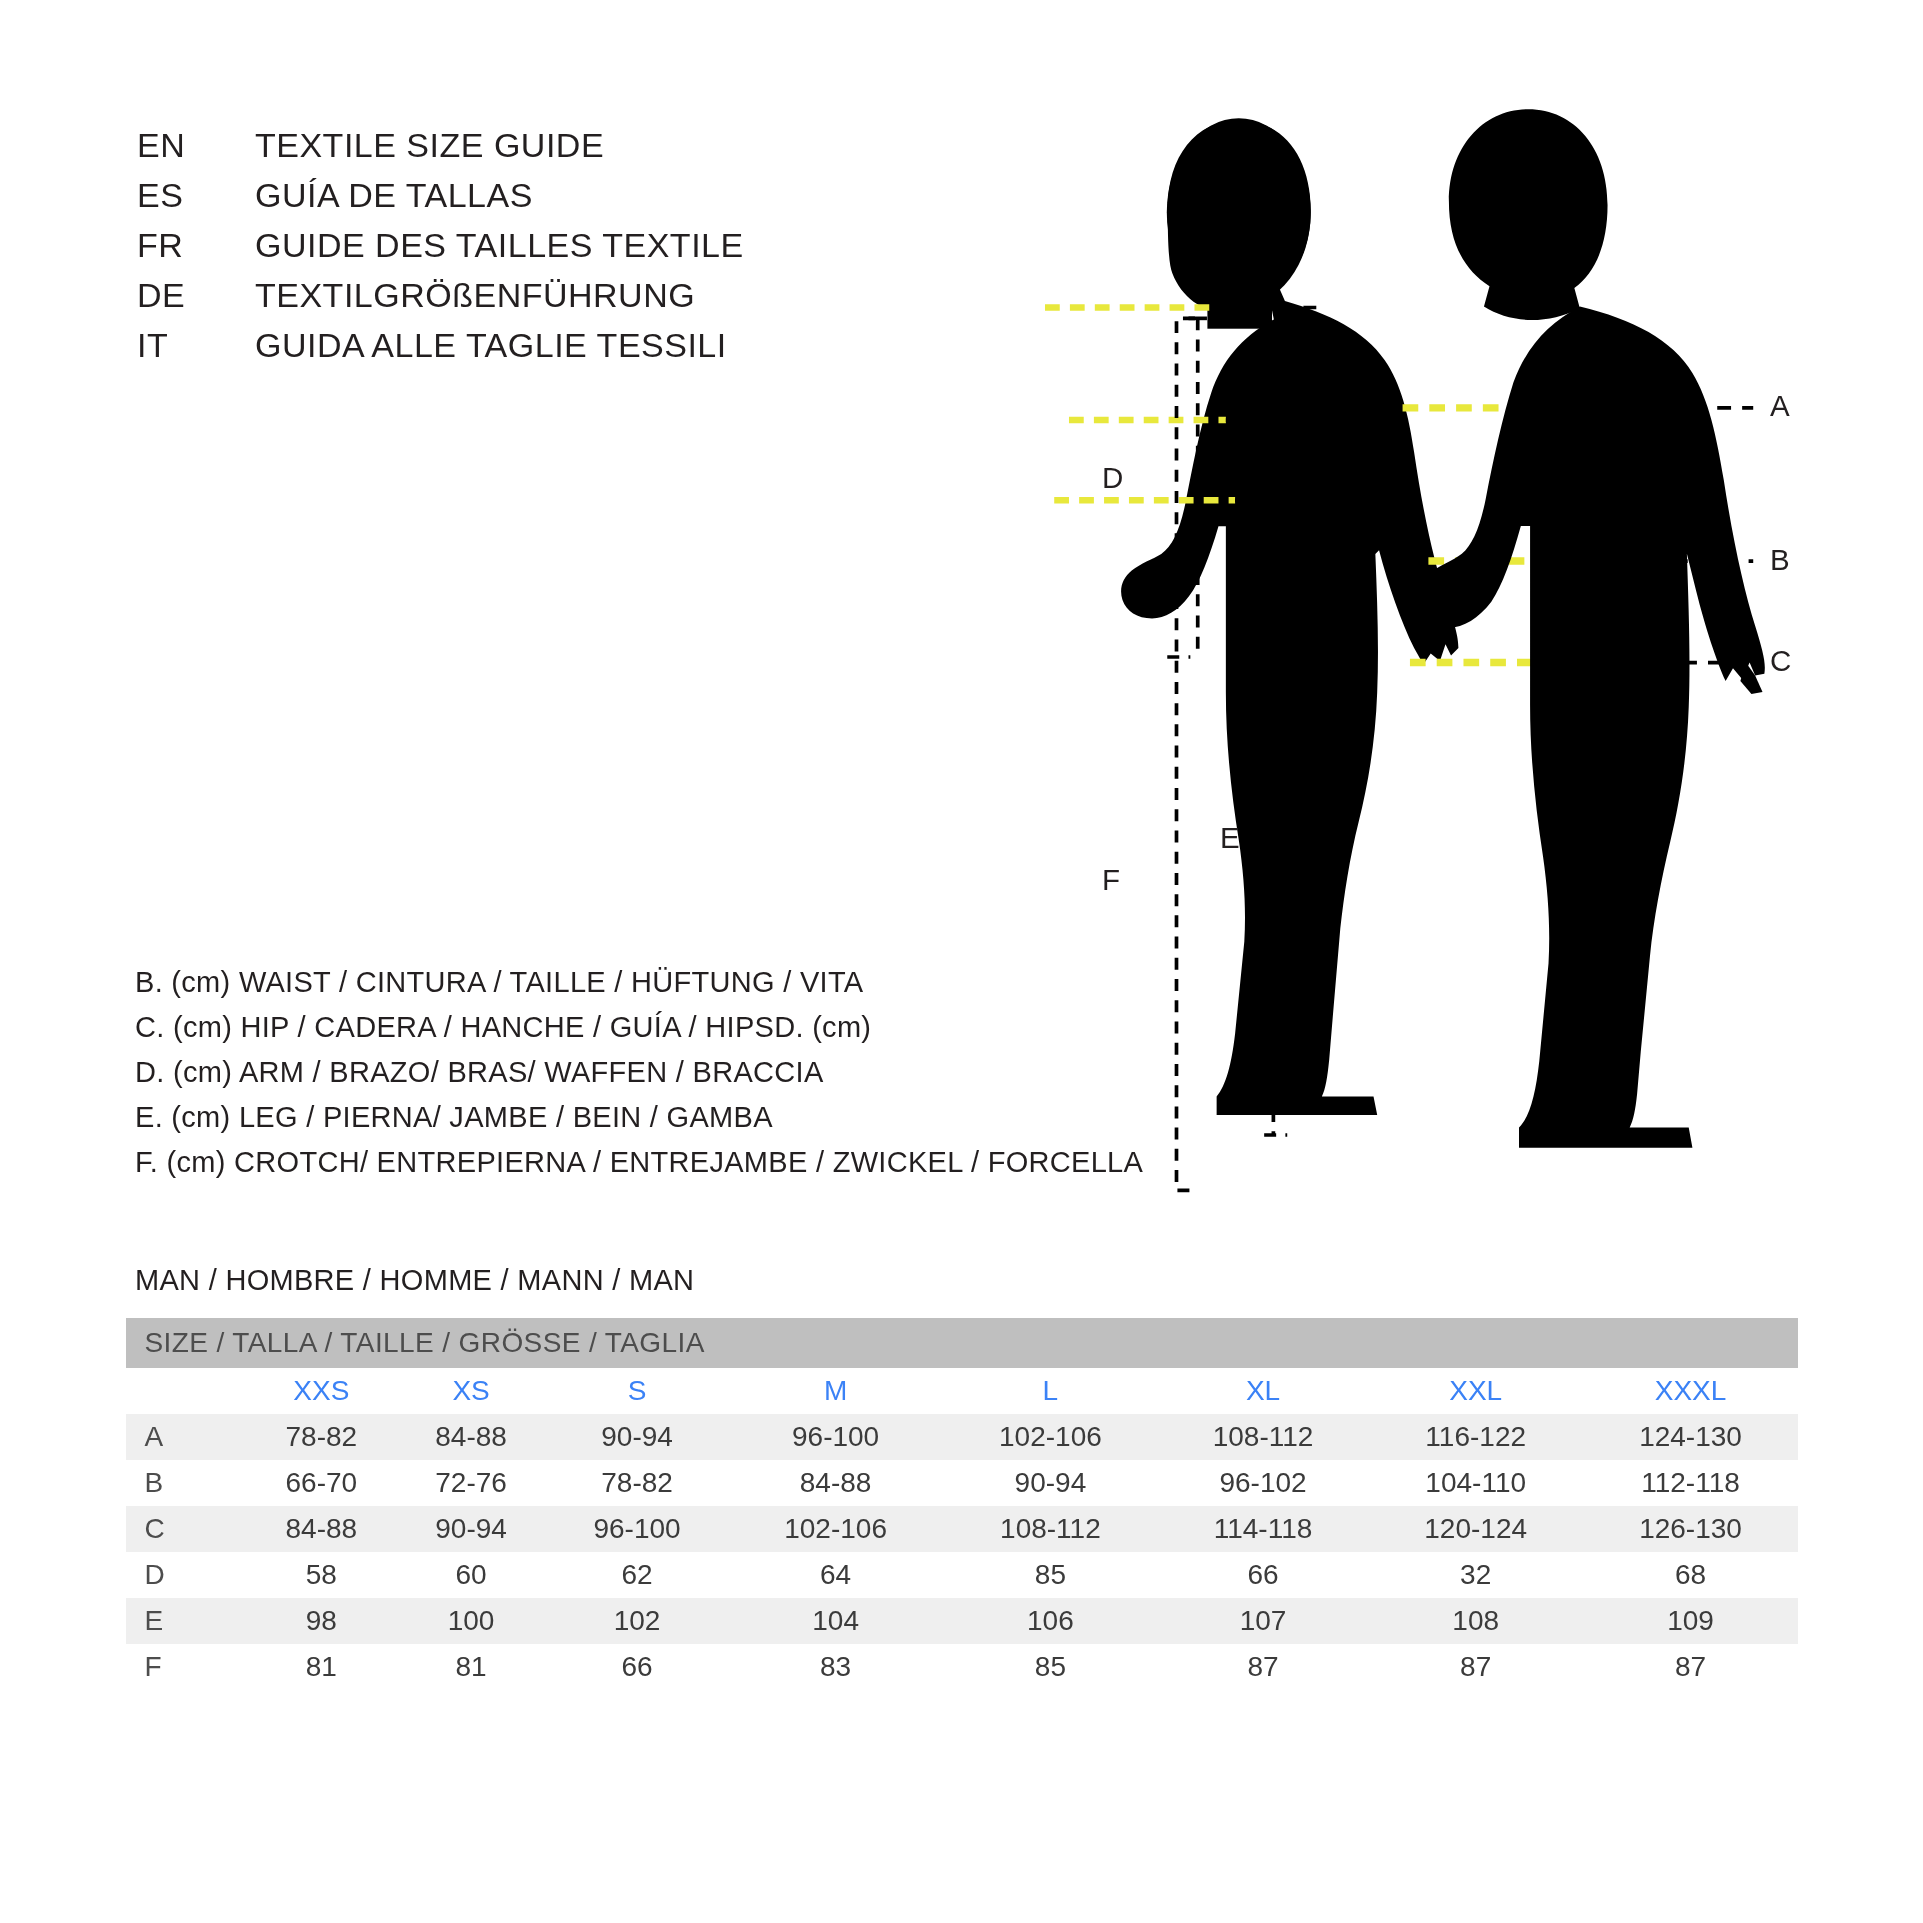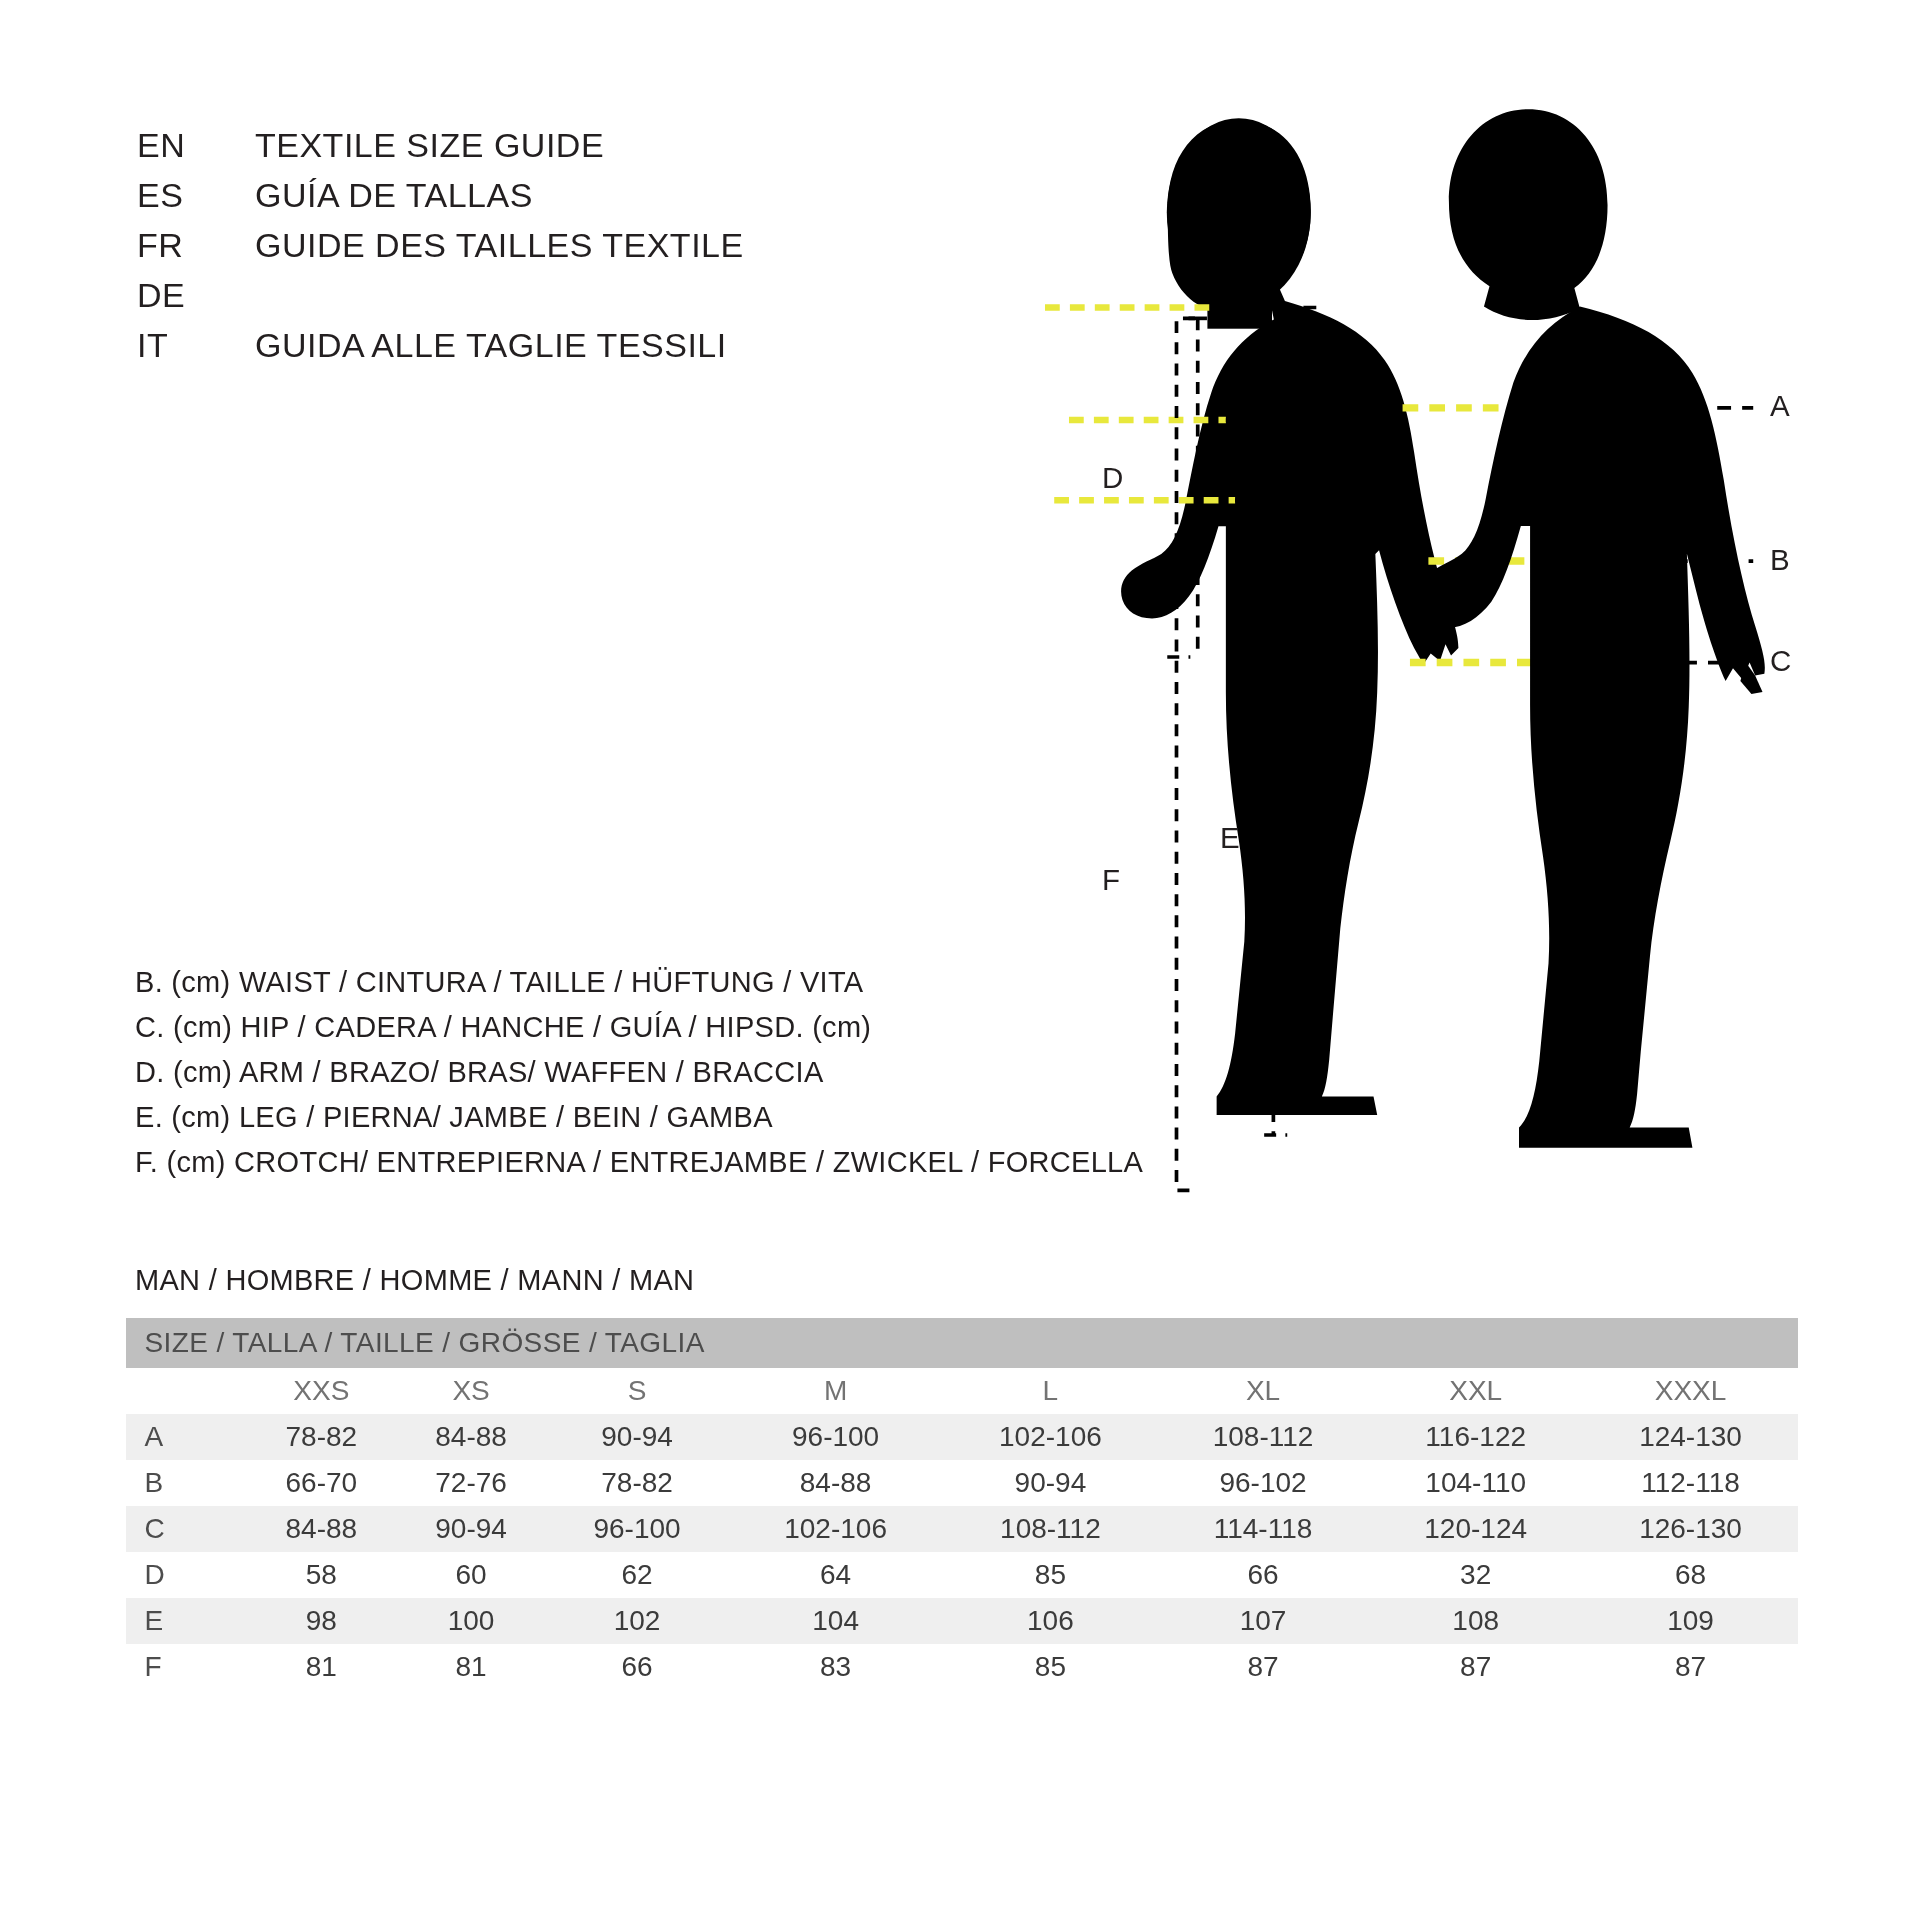--- a/index.html
+++ b/index.html
@@ -103,41 +103,42 @@
     color: #4d4d4d;
   }
   .size-table tbody tr.alt td {
     background: #efefef;
   }
   .size-table tbody tr td {
     background: #ffffff;
   }
   .size-table tbody tr.hdr td {
     background: #ffffff;
-    color: #737373;
+    color: #3b82f6;
   }
 </style>
 </head>
 <body>
 
 <div class="lang-block">
   <div class="lang-row">
     <span class="lang-code">EN</span>
     <span class="lang-text">TEXTILE SIZE GUIDE</span>
   </div>
   <div class="lang-row">
     <span class="lang-code">ES</span>
     <span class="lang-text">GUÍA DE TALLAS</span>
   </div>
   <div class="lang-row">
     <span class="lang-code">FR</span>
     <span class="lang-text">GUIDE DES TAILLES TEXTILE</span>
   </div>
   <div class="lang-row">
     <span class="lang-code">DE</span>
+    <span class="lang-text">TEXTILGRÖßENFÜHRUNG</span>
   </div>
   <div class="lang-row">
     <span class="lang-code">IT</span>
     <span class="lang-text">GUIDA ALLE TAGLIE TESSILI</span>
   </div>
 </div>
 
 <div class="legend">
   <div class="legend-line">B. (cm) WAIST / CINTURA / TAILLE / HÜFTUNG / VITA</div>
   <div class="legend-line">C. (cm) HIP / CADERA / HANCHE / GUÍA / HIPSD. (cm)</div>

